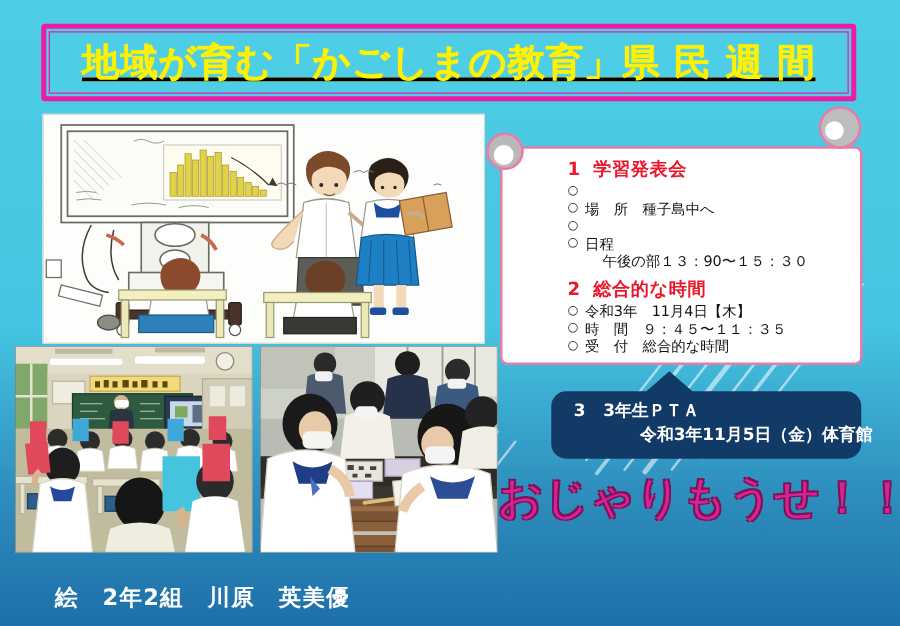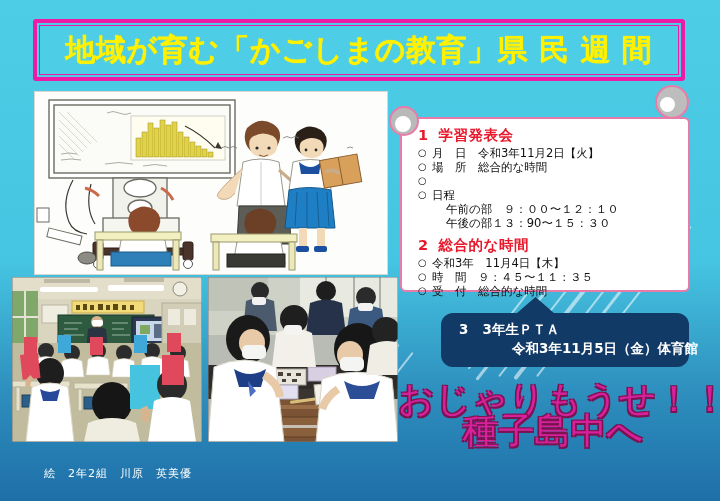--- a/index.html
+++ b/index.html
@@ -12,21 +12,21 @@
 
   
   .streaks{position:absolute;inset:0;pointer-events:none;overflow:hidden;}
   .streak{position:absolute;background:rgba(255,255,255,.55);transform:rotate(38deg);
           transform-origin:top left;border-radius:2px;}
 
   
   .title-box{
     position:absolute;left:33px;top:19px;width:652px;height:62px;
     border:4px solid #ED1BA6;border-radius:3px;background:#4ECDE6;
-    box-sizing:border-box;padding:2px;
+    box-sizing:border-box;padding:2px;text-decoration:underline;
   }
   .title-inner{
     width:100%;height:100%;border:1px solid #ED1BA6;box-sizing:border-box;
     display:flex;align-items:center;justify-content:center;
   }
   .title-text{
     color:#FFF100;font-weight:bold;font-size:30px;letter-spacing:.5px;
     white-space:nowrap;text-shadow:0 0 1px #FFF100;
     font-family:"DejaVu Sans","Liberation Sans",sans-serif;
   }
@@ -42,20 +42,21 @@
   .photo{position:absolute;overflow:hidden;background:#9fb3b8;}
   #photo-classroom{left:12px;top:277px;width:190px;height:165px;}
   #photo-lab{left:208px;top:277px;width:190px;height:165px;}
   .photo svg{display:block;}
 
   
   .info-panel{
     position:absolute;left:400px;top:117px;width:290px;height:175px;
     background:#ffffff;border:2px solid #E87CA8;border-radius:6px 6px 6px 6px;
     box-sizing:border-box;
+    padding-left:36px;
   }
   .curl{
     position:absolute;width:30px;height:30px;border-radius:50%;
     background:#B9B9B9;border:2px solid #E87CA8;box-sizing:border-box;
   }
   .curl.left{left:-13px;top:-13px;}
   .curl-white{
     position:absolute;background:#fff;border-radius:50%;
     width:16px;height:16px;left:4px;top:8px;
   }
@@ -105,22 +106,22 @@
     color:#D6219B;font-weight:normal;font-size:36px;line-height:34px;
     white-space:nowrap;
     text-shadow:
       -1.5px -1.5px 0 #7C1250, 1.5px -1.5px 0 #7C1250,
       -1.5px  1.5px 0 #7C1250, 1.5px  1.5px 0 #7C1250;
   }
   .slogan .l2{margin-top:-2px;}
 
   
   .credit{
-    position:absolute;left:44px;top:466px;color:#ffffff;font-size:11px;
-    letter-spacing:1px;white-space:nowrap;
+    position:absolute;left:44px;top:466px;color:#ffffff;font-size:18px;
+    letter-spacing:1px;white-space:nowrap;font-weight:bold;
   }
 </style>
 </head>
 <body>
 
 <div id="poster">
 
   <div class="streaks">
     <div class="streak" style="left:560px;top:250px;width:2px;height:150px;"></div>
     <div class="streak" style="left:580px;top:245px;width:3px;height:170px;"></div>
@@ -488,34 +489,32 @@
       <div class="curl-white"></div>
     </div>
     <div class="info-body">
 
       <div>
         <div class="sec-head">
           <span class="num">1</span><span>学習発表会</span>
         </div>
         <div class="bullet-row">
           <span class="mark">○</span>
-          <span>月　日　令和3年11月2日【火】</span>
-        </div>
-        <div class="bullet-row">
-          <span class="mark">○</span>
-          <span>場　所　総合的な時間</span>
+        </div>
+        <div class="bullet-row">
+          <span class="mark">○</span>
+          <span>場　所　種子島中へ</span>
         </div>
         <div class="bullet-row">
           <span class="mark">○</span>
         </div>
         <div class="bullet-row">
           <span class="mark">○</span>
           <span>日程</span>
         </div>
-        <div class="plain-row">午前の部　９：００〜１２：１０</div>
         <div class="plain-row">午後の部１３：90〜１５：３０</div>
       </div>
 
       <div class="sec-gap"></div>
 
       <div>
         <div class="sec-head">
           <span class="num">2</span><span>総合的な時間</span>
         </div>
         <div class="bullet-row">
@@ -542,18 +541,17 @@
   <div class="callout-tail"></div>
   <div class="callout">
     <div class="c-line c1">
       <span>3</span>&nbsp;&nbsp;&nbsp;<span>3年生ＰＴＡ</span>
     </div>
     <div class="c-line c2">令和3年11月5日（金）体育館</div>
   </div>
 
   <div class="slogan">
     <div class="l1">おじゃりもうせ！！</div>
-    <div class="l2">種子島中へ</div>
   </div>
 
   <div class="credit">絵　2年2組　川原　英美優</div>
 
 </div>
 
 </body></html>

